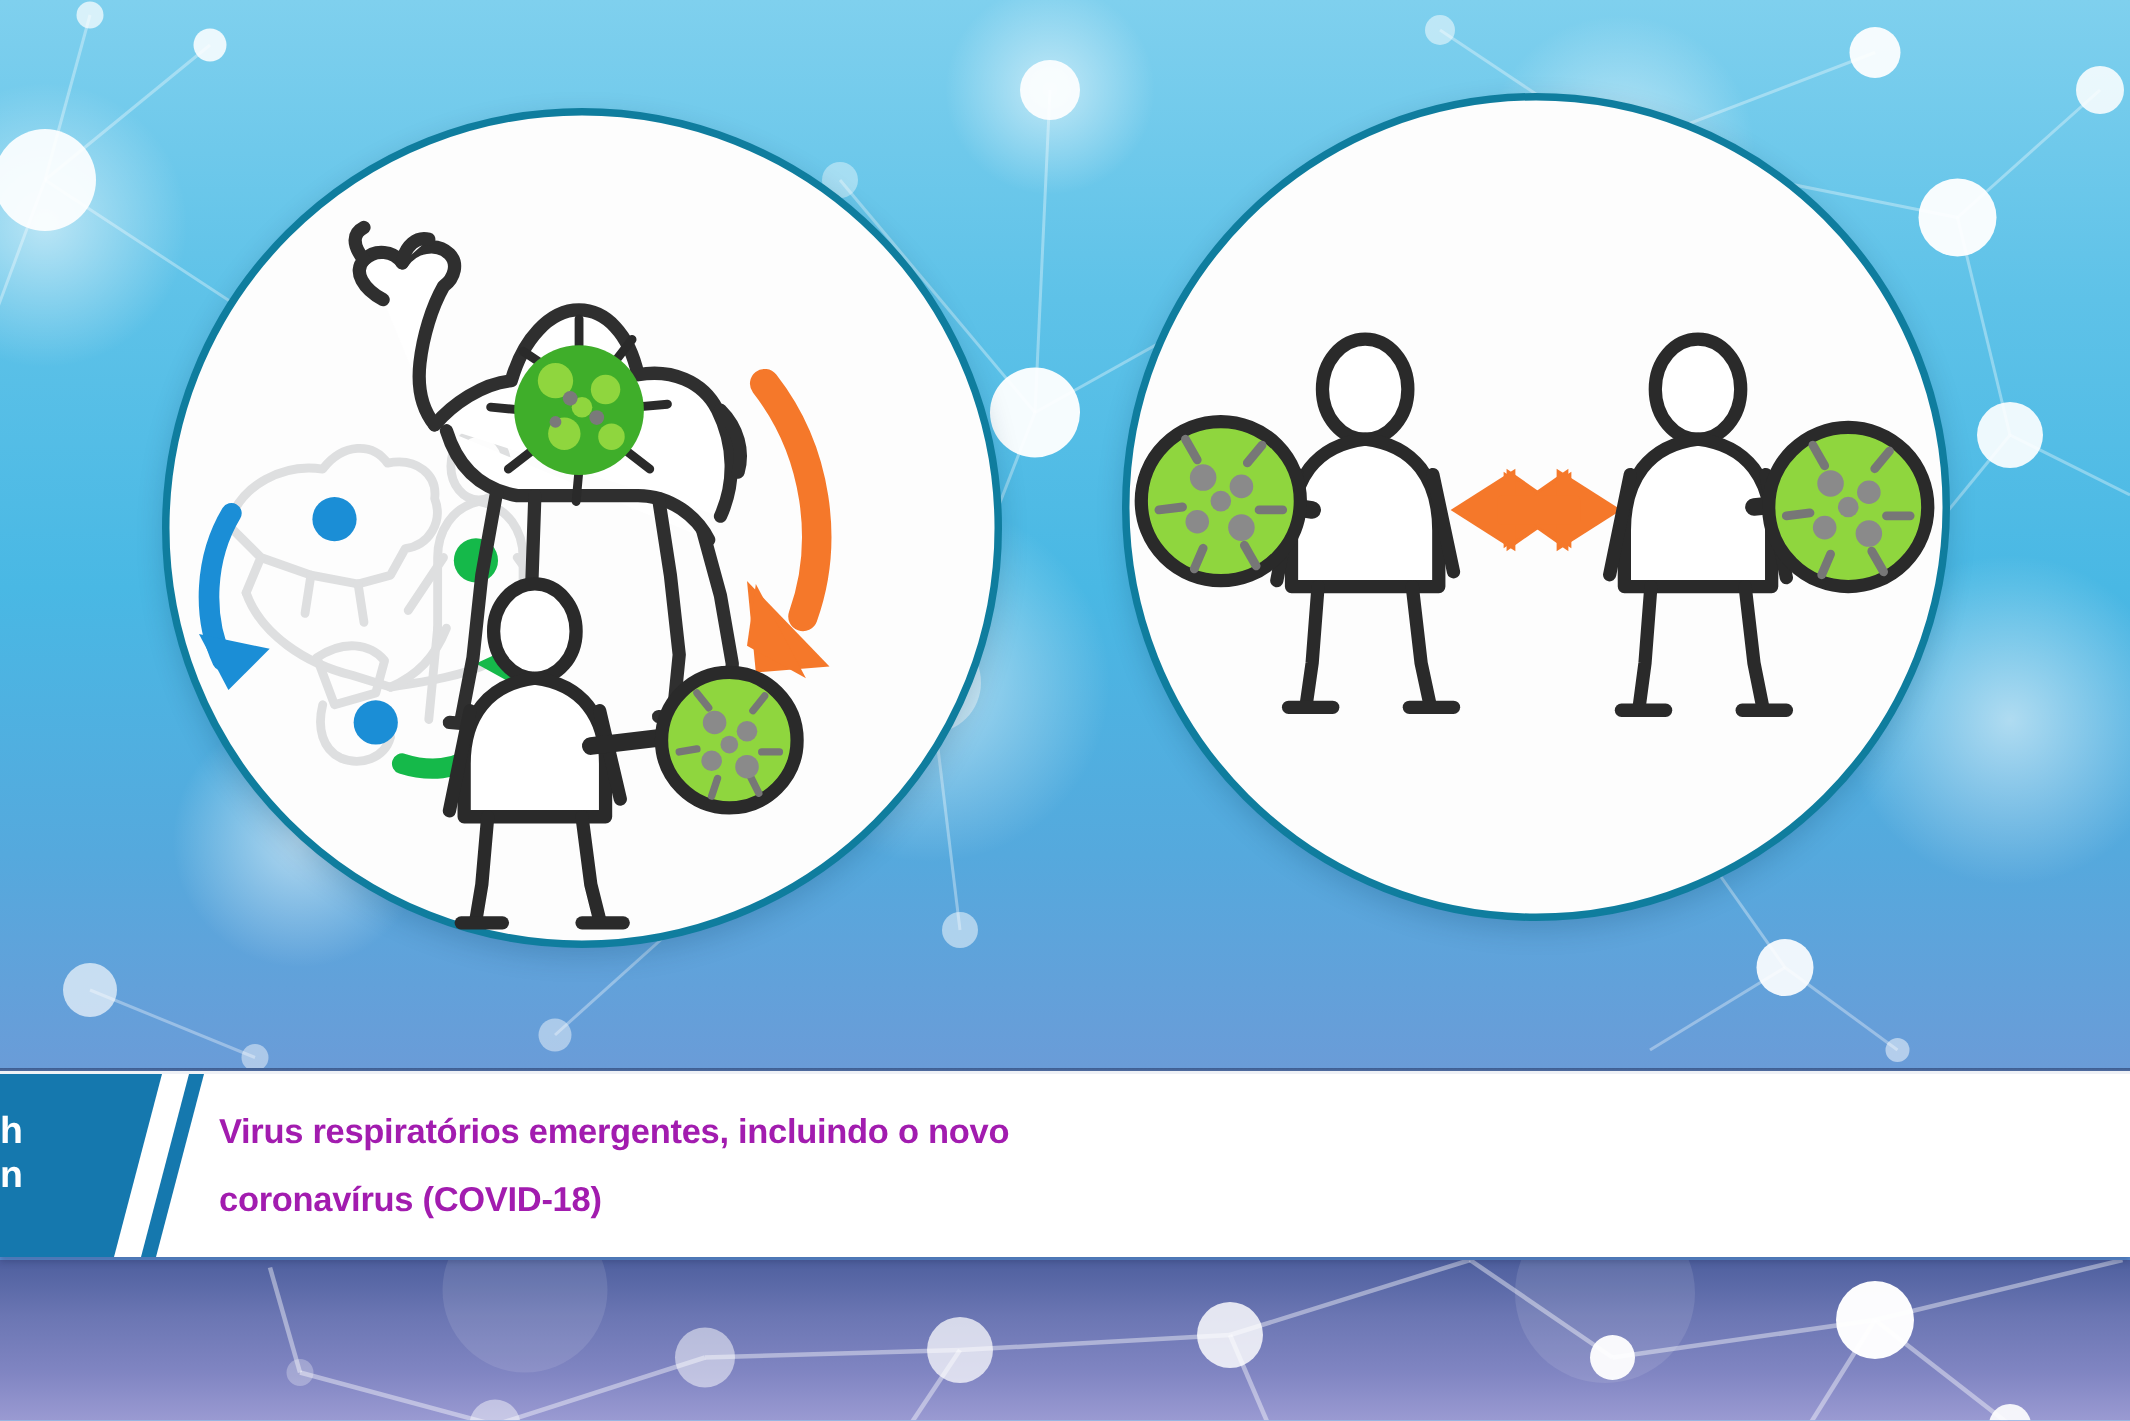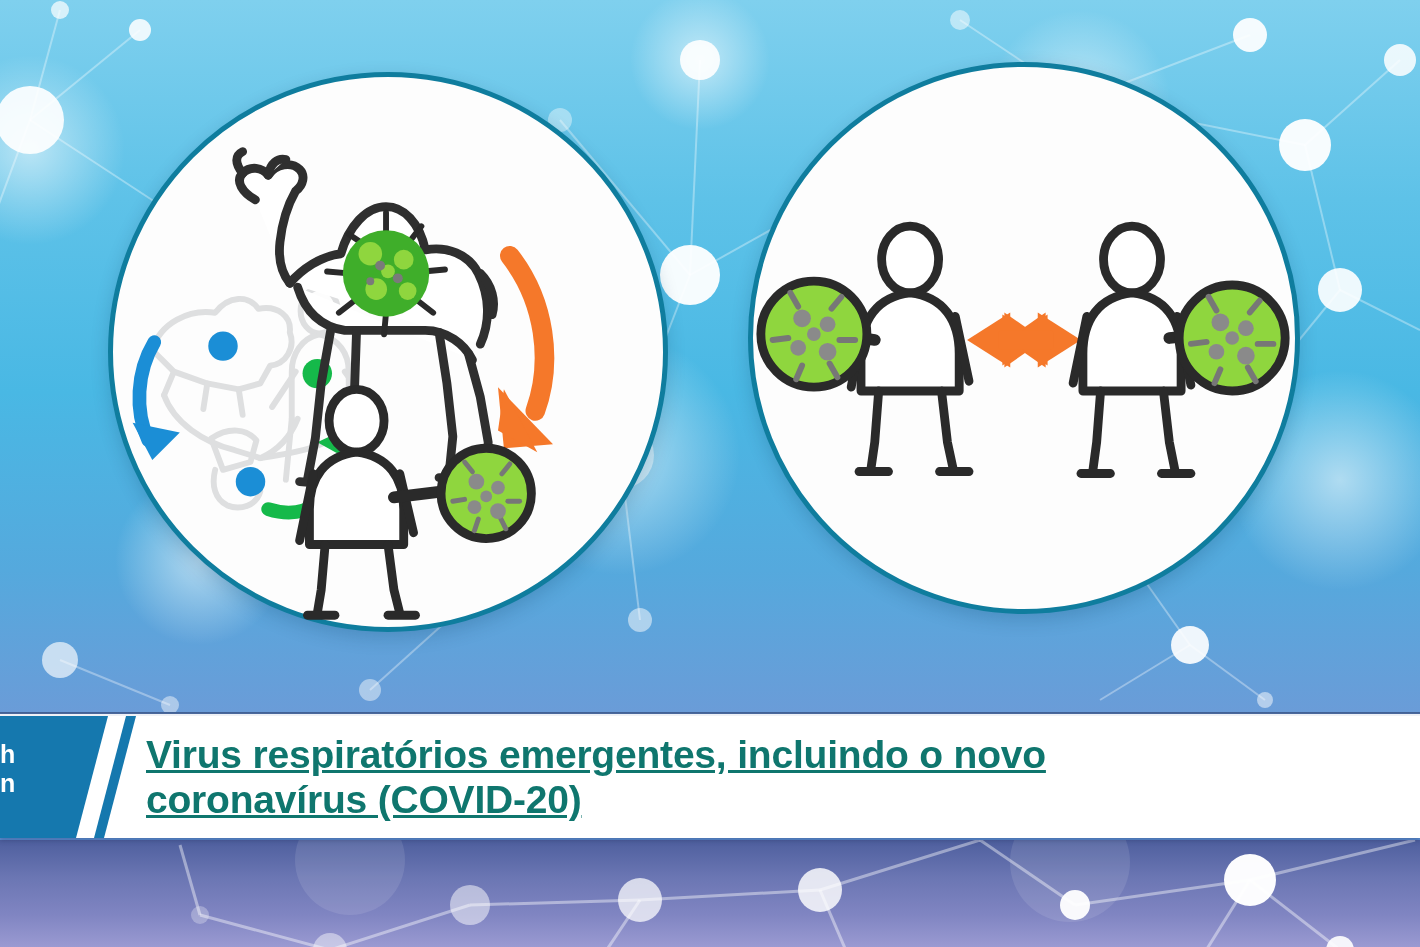--- a/index.html
+++ b/index.html
@@ -62,26 +62,25 @@
     font-weight: 700;
     line-height: 29px;
     letter-spacing: 0.2px;
     text-align: left;
     white-space: pre-line;
   }
   .caption-text {
     position: absolute;
     left: 146px; top: 16px;
     right: 40px;
-    color: #0f766e;
-    font-size: 39px;
+    color: #a21caf;
+    font-size: 23px;
     font-weight: 700;
     line-height: 45px;
     letter-spacing: -0.2px;
-    text-decoration: underline;
   }
 </style>
 </head>
 <body>
 
 <div id="stage">
 
   <div class="bg-top"></div>
   <div class="bg-strip"></div>
   <div class="bg-bottom"></div>
@@ -416,17 +415,17 @@
         <polygon points="112,0 122,0 90,122 80,122" fill="#ffffff"></polygon>
         <polygon points="126,0 136,0 104,122 94,122" fill="#1578ae"></polygon>
         <polygon points="140,0 148,0 116,122 108,122" fill="#ffffff"></polygon>
       </svg>
       <div class="logo-text">h
 n</div>
     </div>
 
     <div class="caption-text">
       <div>Virus respiratórios emergentes, incluindo o novo</div>
-      <div>coronavírus (COVID-20)</div>
+      <div>coronavírus (COVID-18)</div>
     </div>
   </div>
 
 </div>
 
 </body></html>

